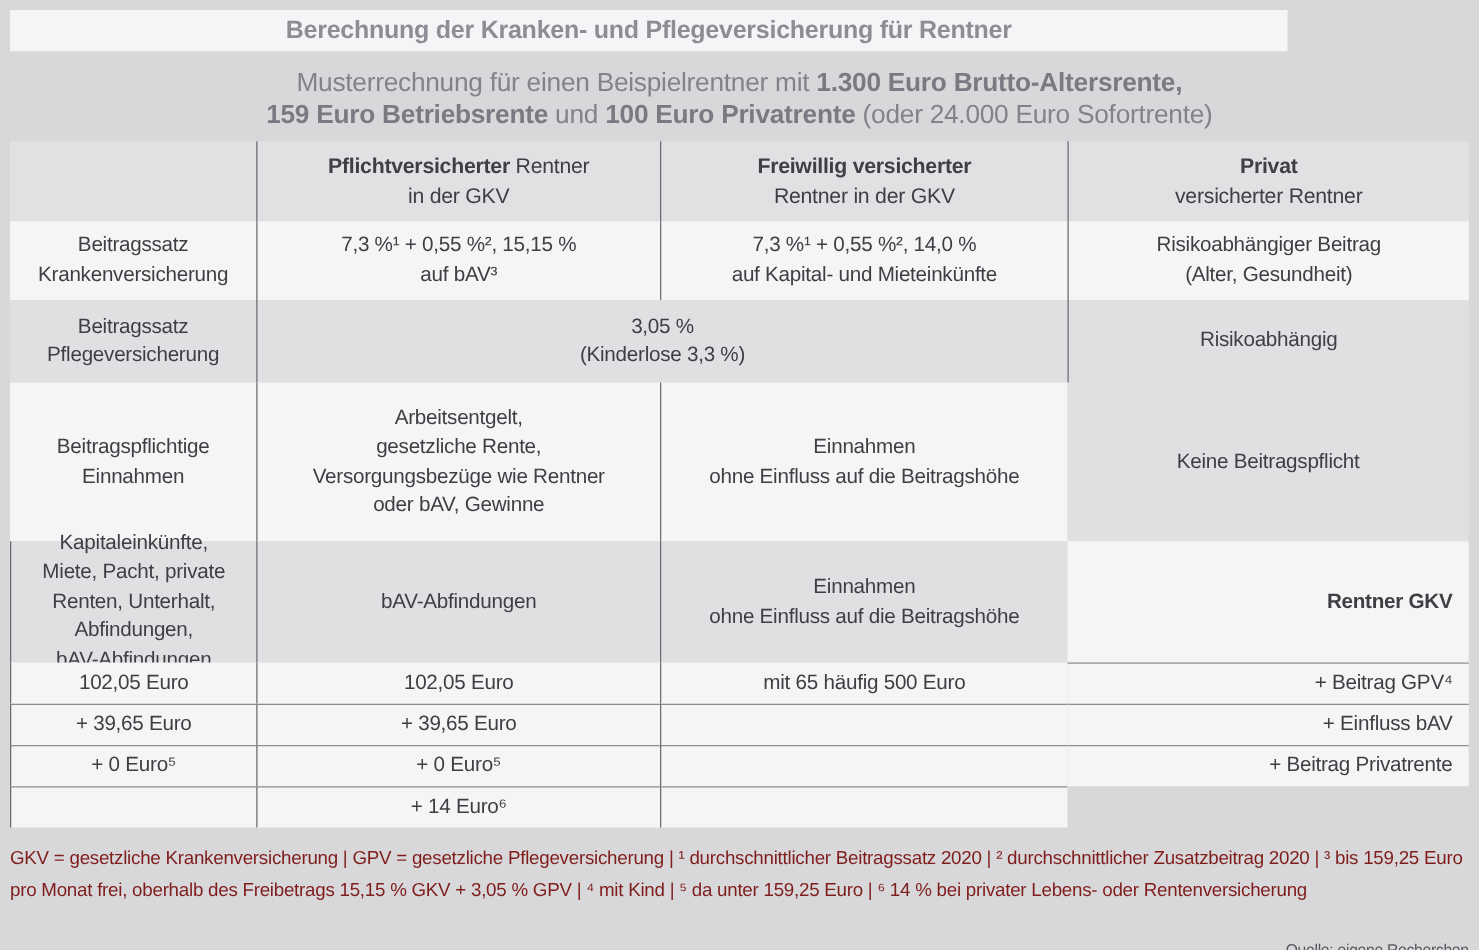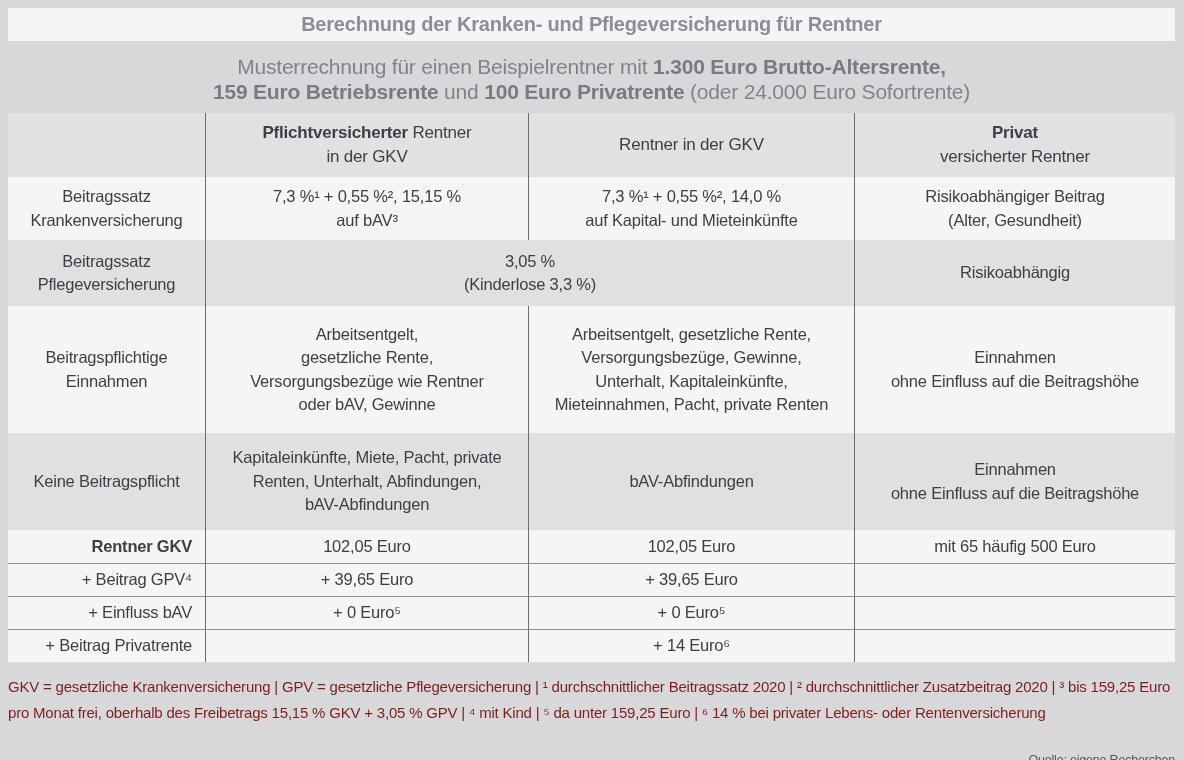--- a/index.html
+++ b/index.html
@@ -8,21 +8,21 @@
     background: #d8d8da;
     font-family: "Liberation Sans", "DejaVu Sans", sans-serif;
     color: #3e3e44;
     letter-spacing: -0.2px;
     overflow: hidden;
   }
   .page { position: relative; width: 1183px; height: 760px; }
 
   
   .title-bar {
-    position: absolute; left: 8px; top: 8px; width: 1167px; height: 33px;
+    position: absolute; left: 8px; top: 8px; width: 1022px; height: 33px;
     background: #f5f5f7;
     display: flex; align-items: center; justify-content: center;
   }
   .title-bar span {
     font-size: 20px; font-weight: bold; color: #8d8d95; letter-spacing: -0.2px;
   }
 
   
   .subtitle {
     position: absolute; left: 8px; top: 54px; width: 1167px;
@@ -87,20 +87,21 @@
   </div>
 
   <div class="table">
 
     <div class="cell bg-head"></div>
     <div class="cell vdiv bg-head hcell">
       <div><b>Pflichtversicherter</b><span> Rentner</span></div>
       <div>in der GKV</div>
     </div>
     <div class="cell vdiv bg-head hcell">
+      <div><b>Freiwillig versicherter</b><span></span></div>
       <div>Rentner in der GKV</div>
     </div>
     <div class="cell vdiv bg-head hcell">
       <div><b>Privat</b><span></span></div>
       <div>versicherter Rentner</div>
     </div>
 
     <div class="cell bg-white">Beitragssatz
 Krankenversicherung</div>
     <div class="cell vdiv bg-white">7,3 %¹ + 0,55 %², 15,15 %
@@ -115,24 +116,20 @@
     <div class="cell vdiv bg-gray" style="grid-column: 2 / span 2;">3,05 %
 (Kinderlose 3,3 %)</div>
     <div class="cell vdiv bg-gray">Risikoabhängig</div>
 
     <div class="cell bg-white row3">Beitragspflichtige
 Einnahmen</div>
     <div class="cell vdiv bg-white">Arbeitsentgelt,
 gesetzliche Rente,
 Versorgungsbezüge wie Rentner
 oder bAV, Gewinne</div>
-    <div class="cell vdiv bg-white">Arbeitsentgelt, gesetzliche Rente,
-Versorgungsbezüge, Gewinne,
-Unterhalt, Kapitaleinkünfte,
-Mieteinnahmen, Pacht, private Renten</div>
     <div class="cell vdiv bg-white">Einnahmen
 ohne Einfluss auf die Beitragshöhe</div>
 
     <div class="cell bg-gray">Keine Beitragspflicht</div>
     <div class="cell vdiv bg-gray">Kapitaleinkünfte, Miete, Pacht, private
 Renten, Unterhalt, Abfindungen,
 bAV-Abfindungen</div>
     <div class="cell vdiv bg-gray">bAV-Abfindungen</div>
     <div class="cell vdiv bg-gray">Einnahmen
 ohne Einfluss auf die Beitragshöhe</div>

